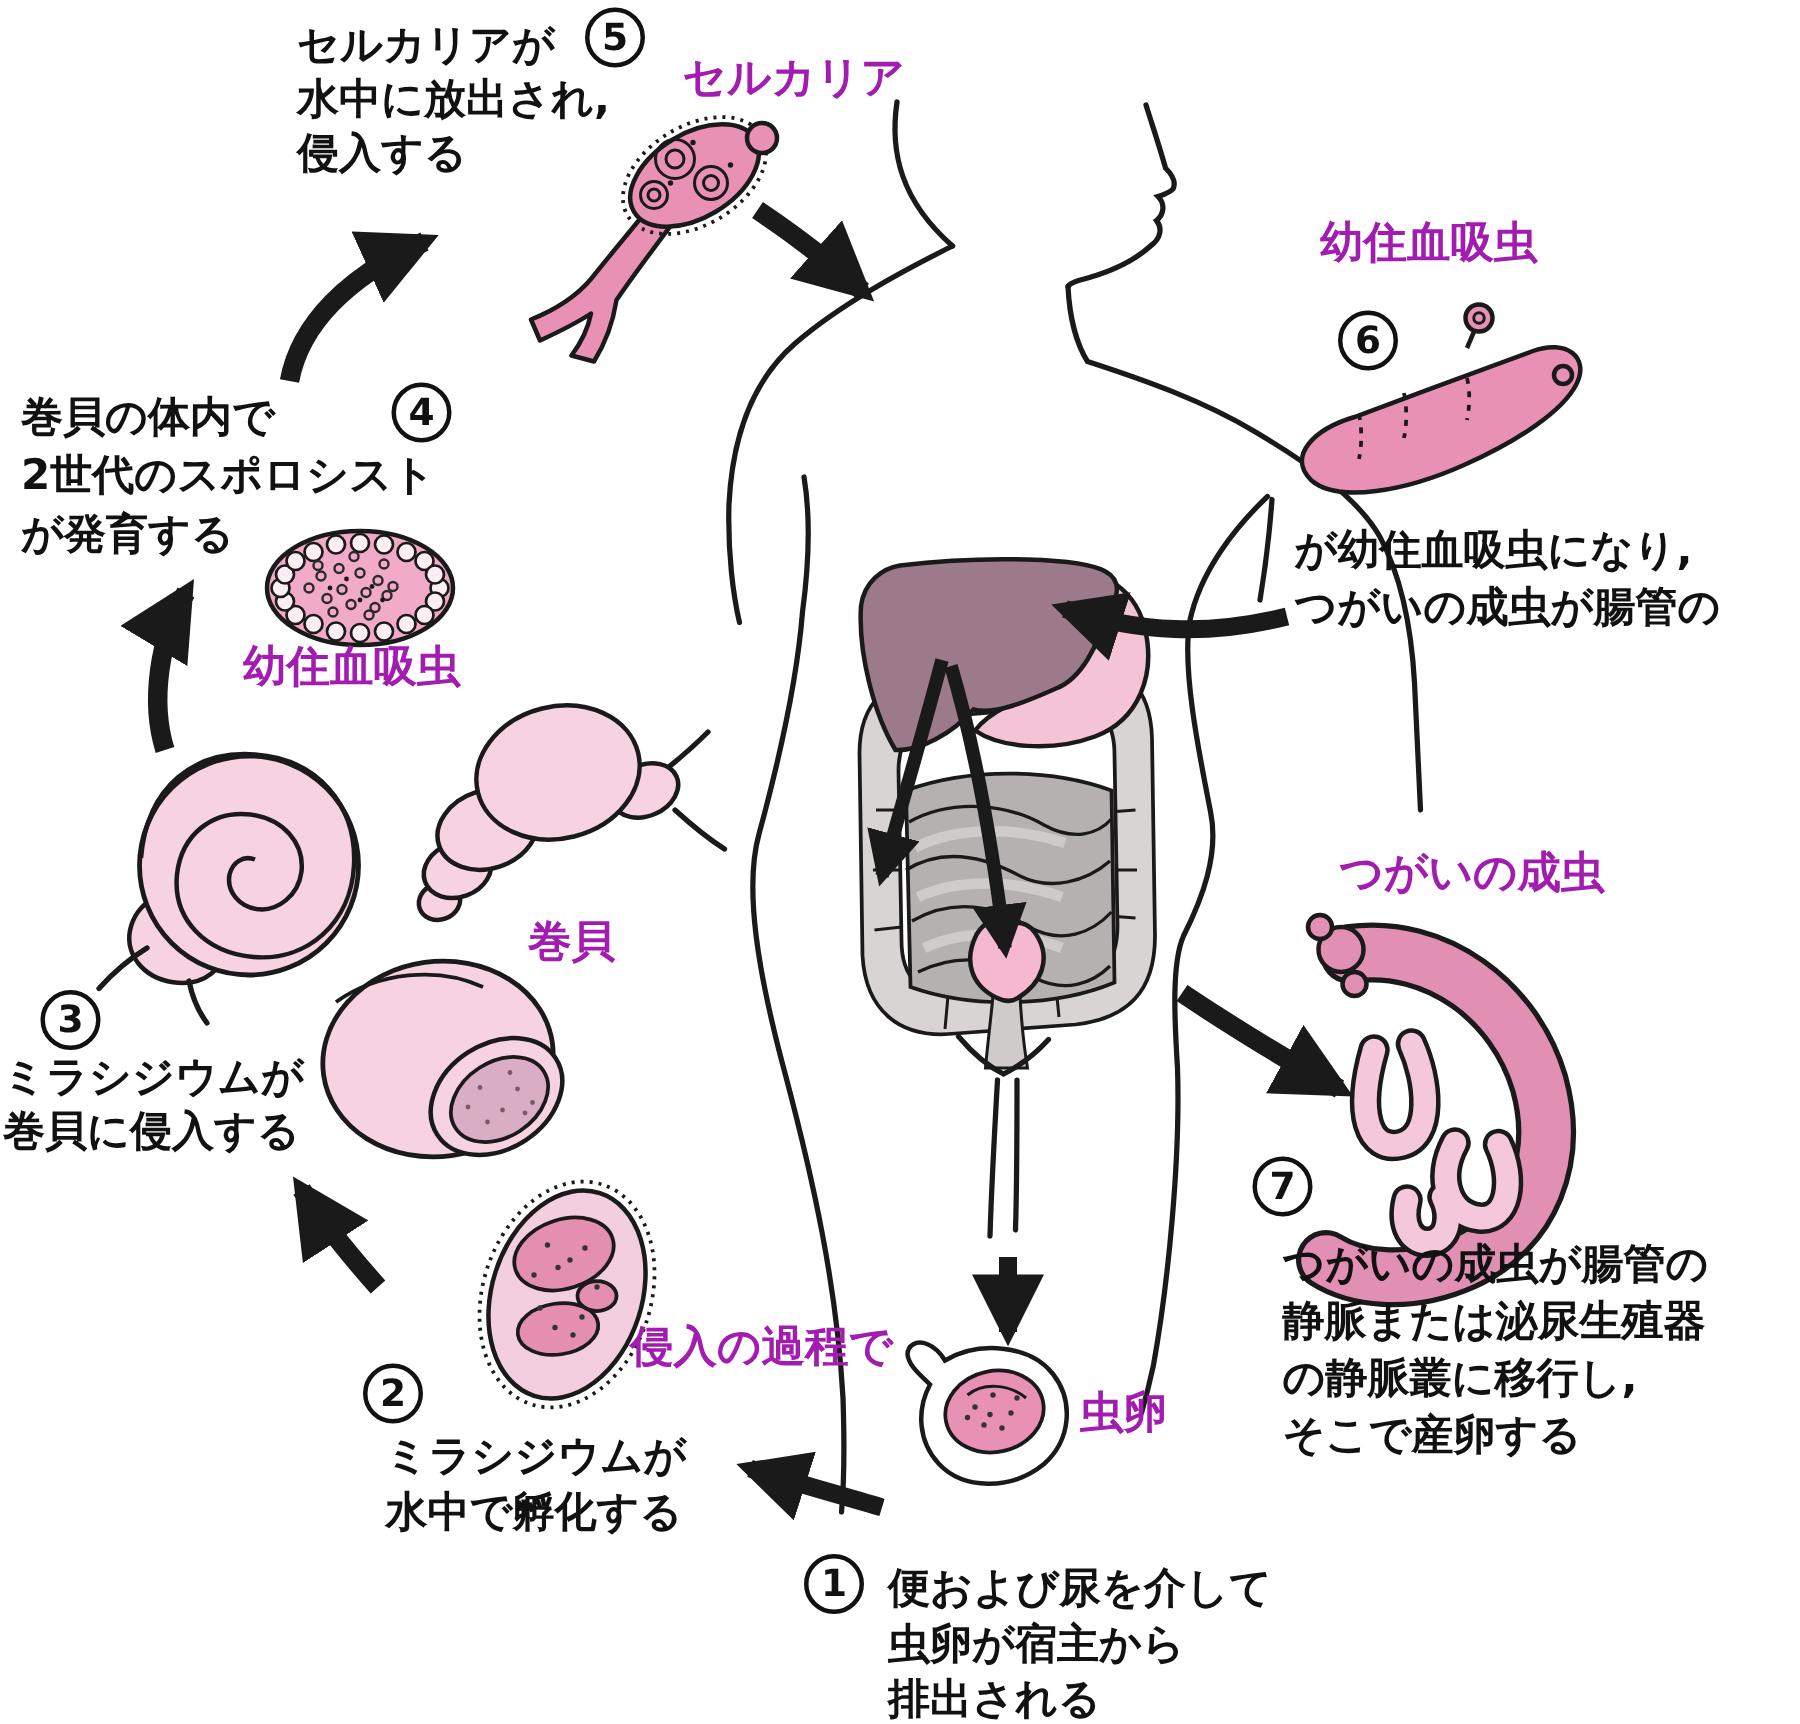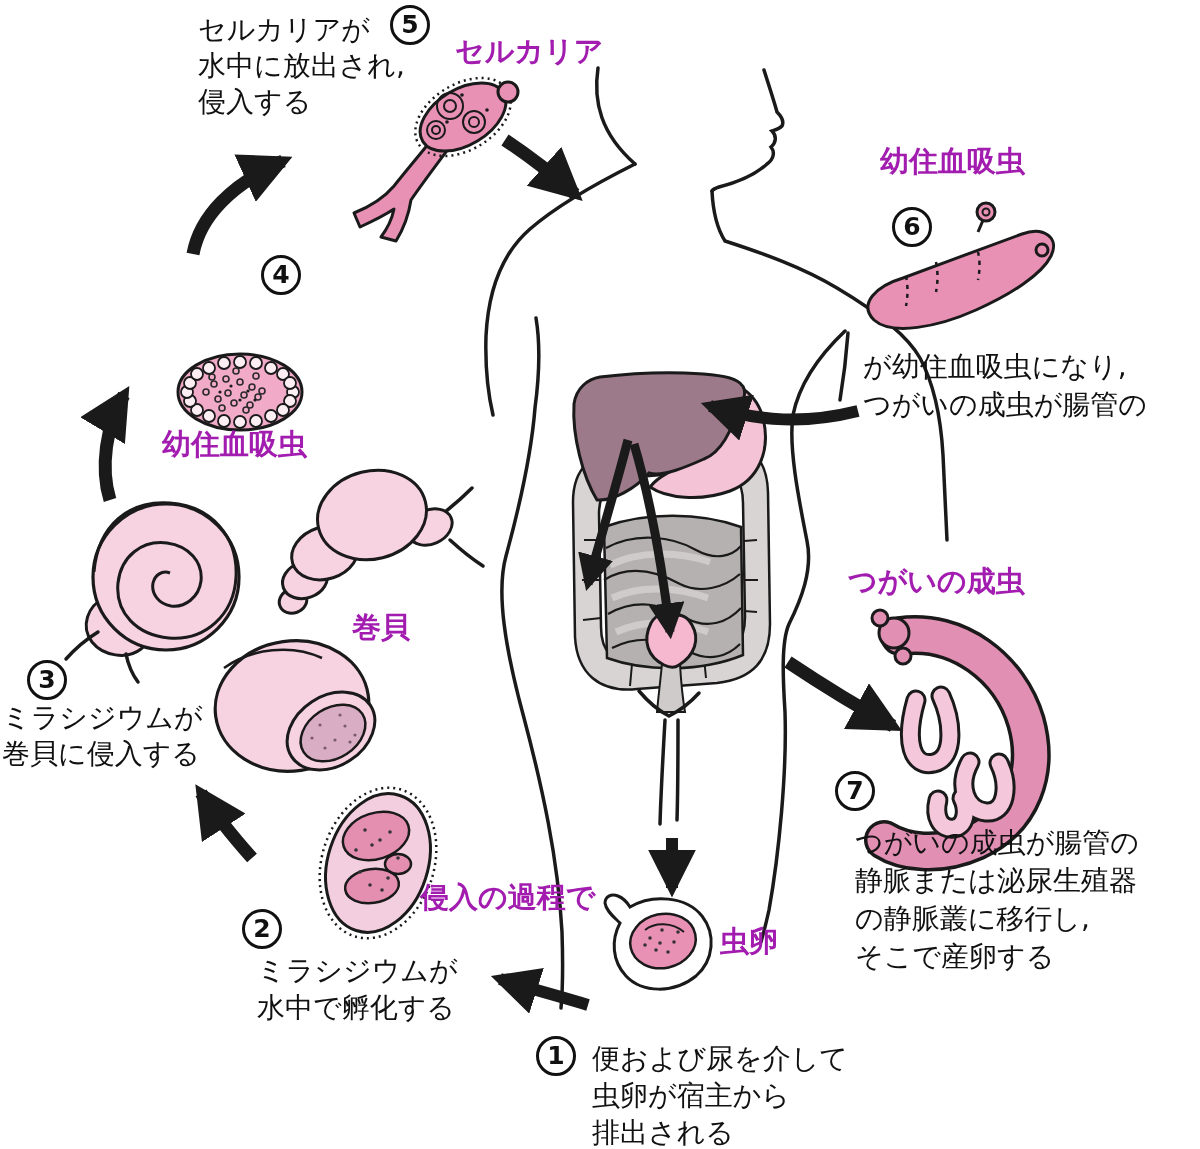--- a/index.html
+++ b/index.html
@@ -1,19 +1,19 @@
 <!DOCTYPE html>
 <html><head>
 <meta charset="utf-8">
 <style>
   html,body{margin:0;padding:0;background:#fff;}
   #canvas{position:relative;width:1200px;height:1149px;background:#fff;overflow:hidden;
           font-family:"DejaVu Sans",sans-serif;color:#111;}
   #art{position:absolute;left:0;top:0;}
-  .txt{position:absolute;font-size:28px;line-height:37px;font-weight:400;white-space:nowrap;color:#111;}
+  .txt{position:absolute;font-size:28px;line-height:37px;font-weight:700;white-space:nowrap;color:#111;}
   .lbl{position:absolute;font-size:29px;font-weight:600;white-space:nowrap;color:#a21caf;}
   .numcircle{position:absolute;width:40px;height:40px;border:3px solid #111;border-radius:50%;
              box-sizing:border-box;text-align:center;font-size:25px;line-height:34px;font-weight:600;color:#111;background:#fff;}
   .ln{fill:none;stroke:#1a1a1a;stroke-width:3.5;stroke-linecap:round;}
   .o2{stroke:#1a1a1a;stroke-width:2.5;fill:none;}
   .ar{fill:none;stroke:#1a1a1a;marker-end:url(#ah);}
 </style>
 </head>
 <body>
 
@@ -284,20 +284,25 @@
   <div class="numcircle" style="left:390px;top:5px">5</div>
   <div class="numcircle" style="left:892px;top:207px">6</div>
   <div class="numcircle" style="left:835px;top:771px">7</div>
 
   <div class="txt" style="left:198px;top:12px;line-height:36px">
     <div>セルカリアが</div>
     <div>水中に放出され,</div>
     <div>侵入する</div>
   </div>
 
+  <div class="txt" style="left:14px;top:258px;line-height:39px">
+    <div>巻貝の体内で</div>
+    <div>2世代のスポロシスト</div>
+    <div>が発育する</div>
+  </div>
 
   <div class="txt" style="left:2px;top:700px;line-height:36px">
     <div>ミラシジウムが</div>
     <div>巻貝に侵入する</div>
   </div>
 
   <div class="txt" style="left:257px;top:952px;line-height:37px">
     <div>ミラシジウムが</div>
     <div>水中で孵化する</div>
   </div>
@@ -317,17 +322,17 @@
     <div>つがいの成虫が腸管の</div>
     <div>静脈または泌尿生殖器</div>
     <div>の静脈叢に移行し,</div>
     <div>そこで産卵する</div>
   </div>
 
   <div class="lbl" style="left:455px;top:32px">セルカリア</div>
   <div class="lbl" style="left:880px;top:142px">幼住血吸虫</div>
   <div class="lbl" style="left:162px;top:425px">幼住血吸虫</div>
   <div class="lbl" style="left:352px;top:608px">巻貝</div>
-  <div class="lbl" style="left:848px;top:562px">つがいの成虫</div>
+  <div class="lbl" style="left:893px;top:562px">つがいの成虫</div>
   <div class="lbl" style="left:420px;top:878px">侵入の過程で</div>
   <div class="lbl" style="left:720px;top:922px">虫卵</div>
 
 </div>
 
 </body></html>

